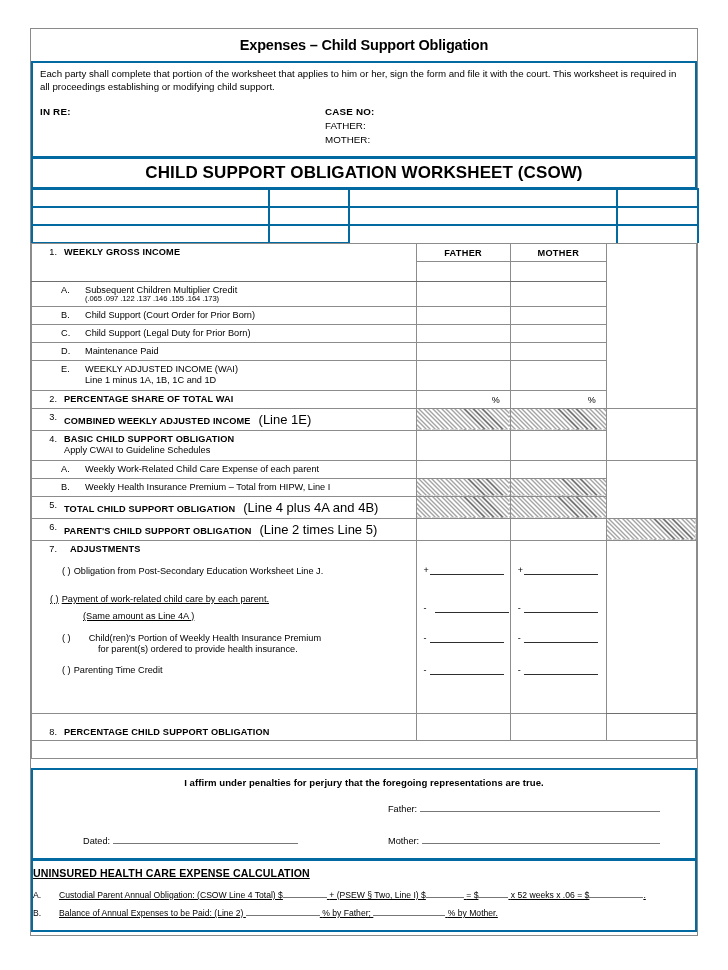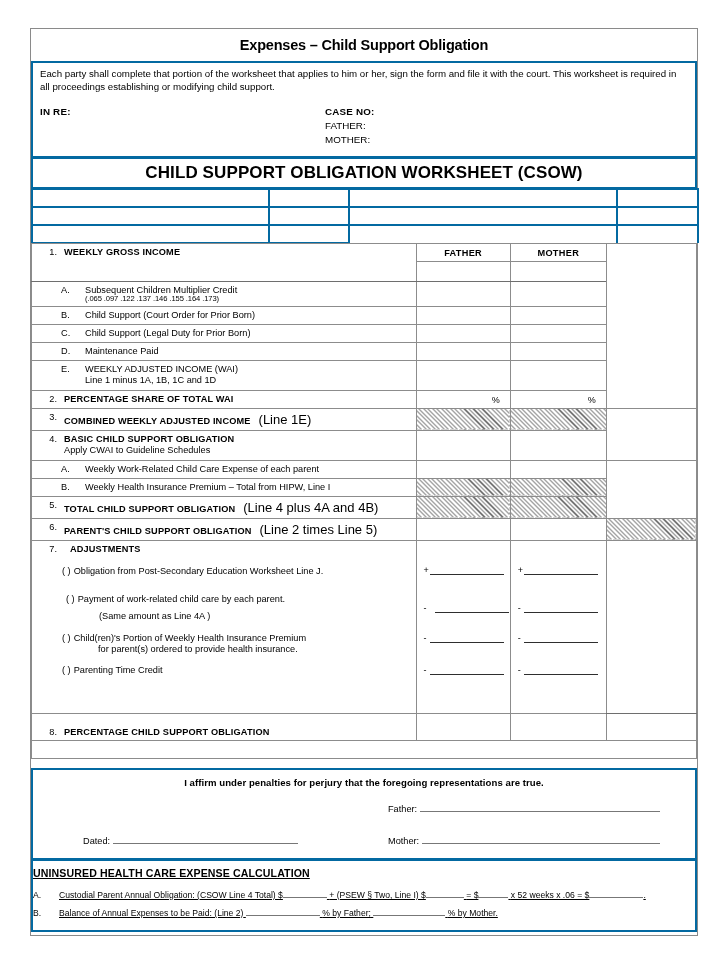--- a/index.html
+++ b/index.html
@@ -435,21 +435,21 @@
       <td style="border-top:none;border-bottom:none;">
         <div class="adjline">
           <span class="sign">+</span>
           <span class="rule"></span>
         </div>
       </td>
     </tr>
 
     <tr>
       <td colspan="2" style="border-top:none;border-bottom:none;height:34px;">
-        <div class="cellpad" style="padding-left:34px;">
+        <div class="cellpad" style="padding-left:18px;text-decoration:underline;">
           <span class="paren">(        )</span><span style="padding-left:3px;">Payment of work-related child care by each parent.</span>
           <div style="padding-left:33px;margin-top:7px;">(Same amount as Line 4A )</div>
         </div>
       </td>
       <td style="border-top:none;border-bottom:none;">
         <div class="adjline" style="height:34px;">
           <span class="sign" style="top:12px;">-</span>
           <span class="rule" style="top:21px;left:18px;"></span>
         </div>
       </td>
@@ -457,21 +457,21 @@
         <div class="adjline" style="height:34px;">
           <span class="sign" style="top:12px;">-</span>
           <span class="rule" style="top:21px;"></span>
         </div>
       </td>
     </tr>
 
     <tr>
       <td colspan="2" style="border-top:none;border-bottom:none;height:34px;">
         <div class="cellpad" style="padding-left:30px;padding-top:8px;">
-          <span class="paren">(        )</span><span style="padding-left:3px;">Child(ren)'s Portion of Weekly Health Insurance Premium</span>
+          <span class="paren">(        )</span><span style="padding-left:18px;">Child(ren)'s Portion of Weekly Health Insurance Premium</span>
           <div style="padding-left:36px;margin-top:1px;">for parent(s) ordered to provide health insurance.</div>
         </div>
       </td>
       <td style="border-top:none;border-bottom:none;">
         <div class="adjline" style="height:34px;">
           <span class="sign" style="top:8px;">-</span>
           <span class="rule" style="top:17px;"></span>
         </div>
       </td>
       <td style="border-top:none;border-bottom:none;">

